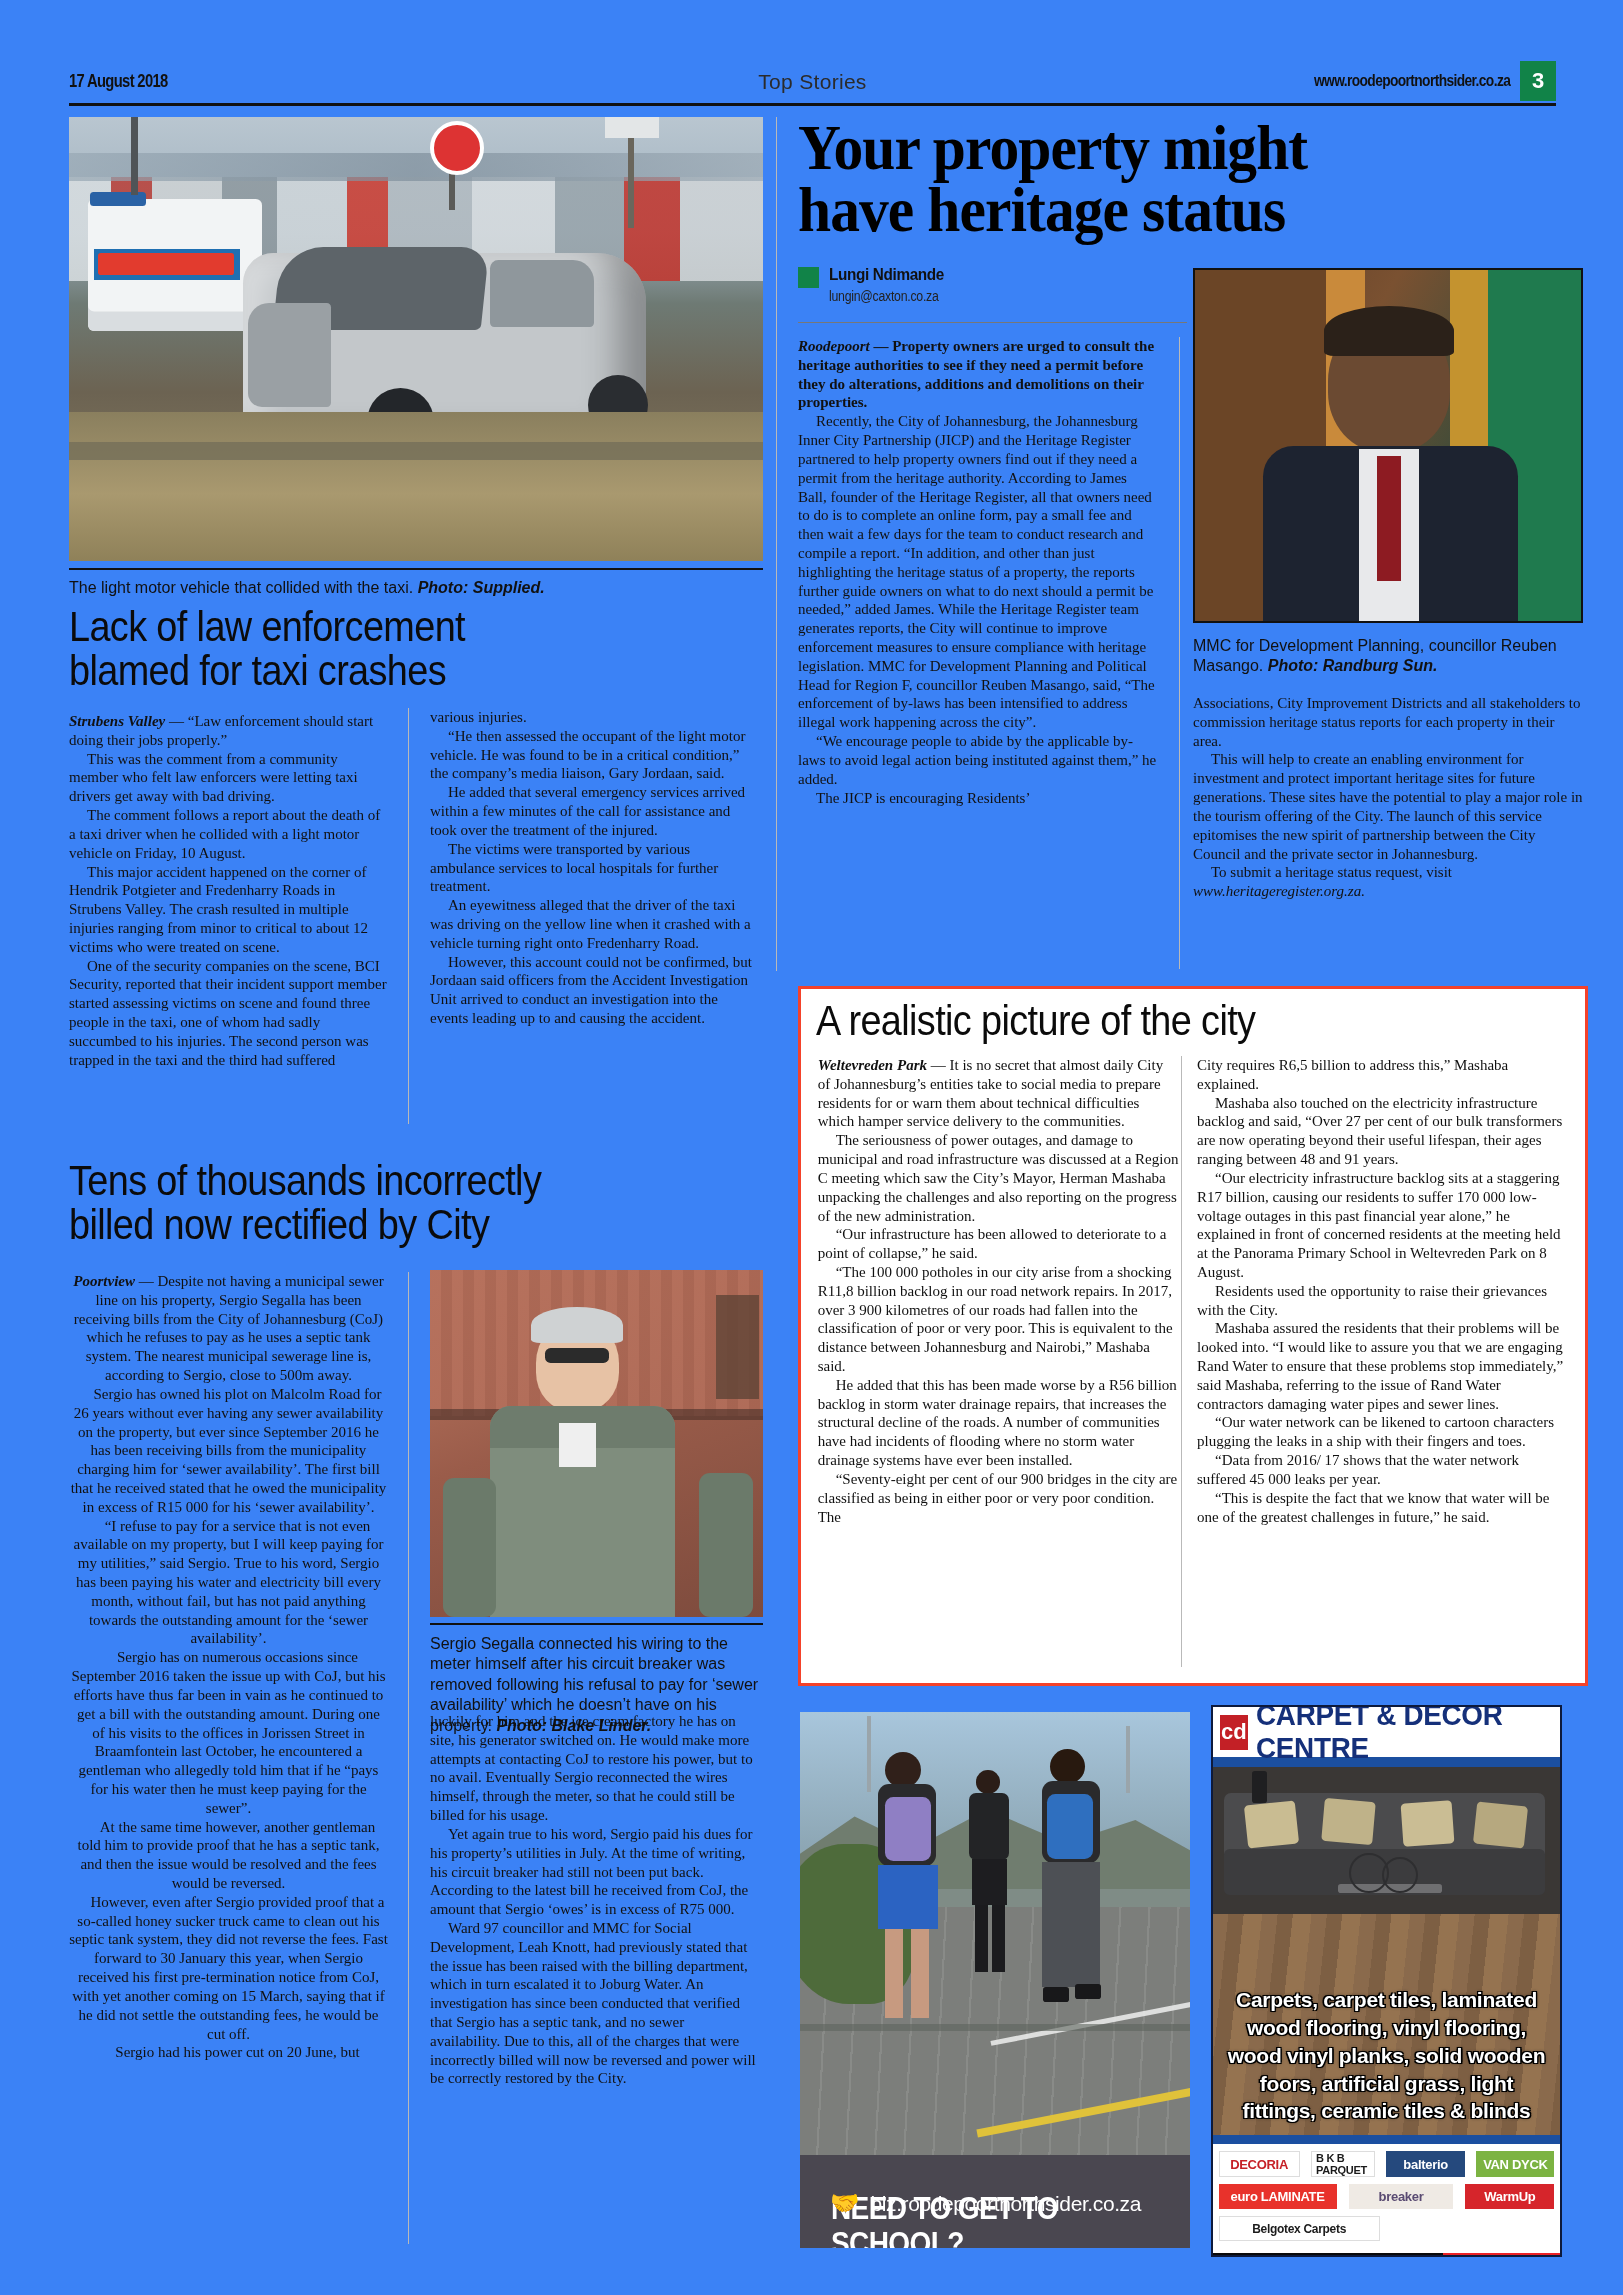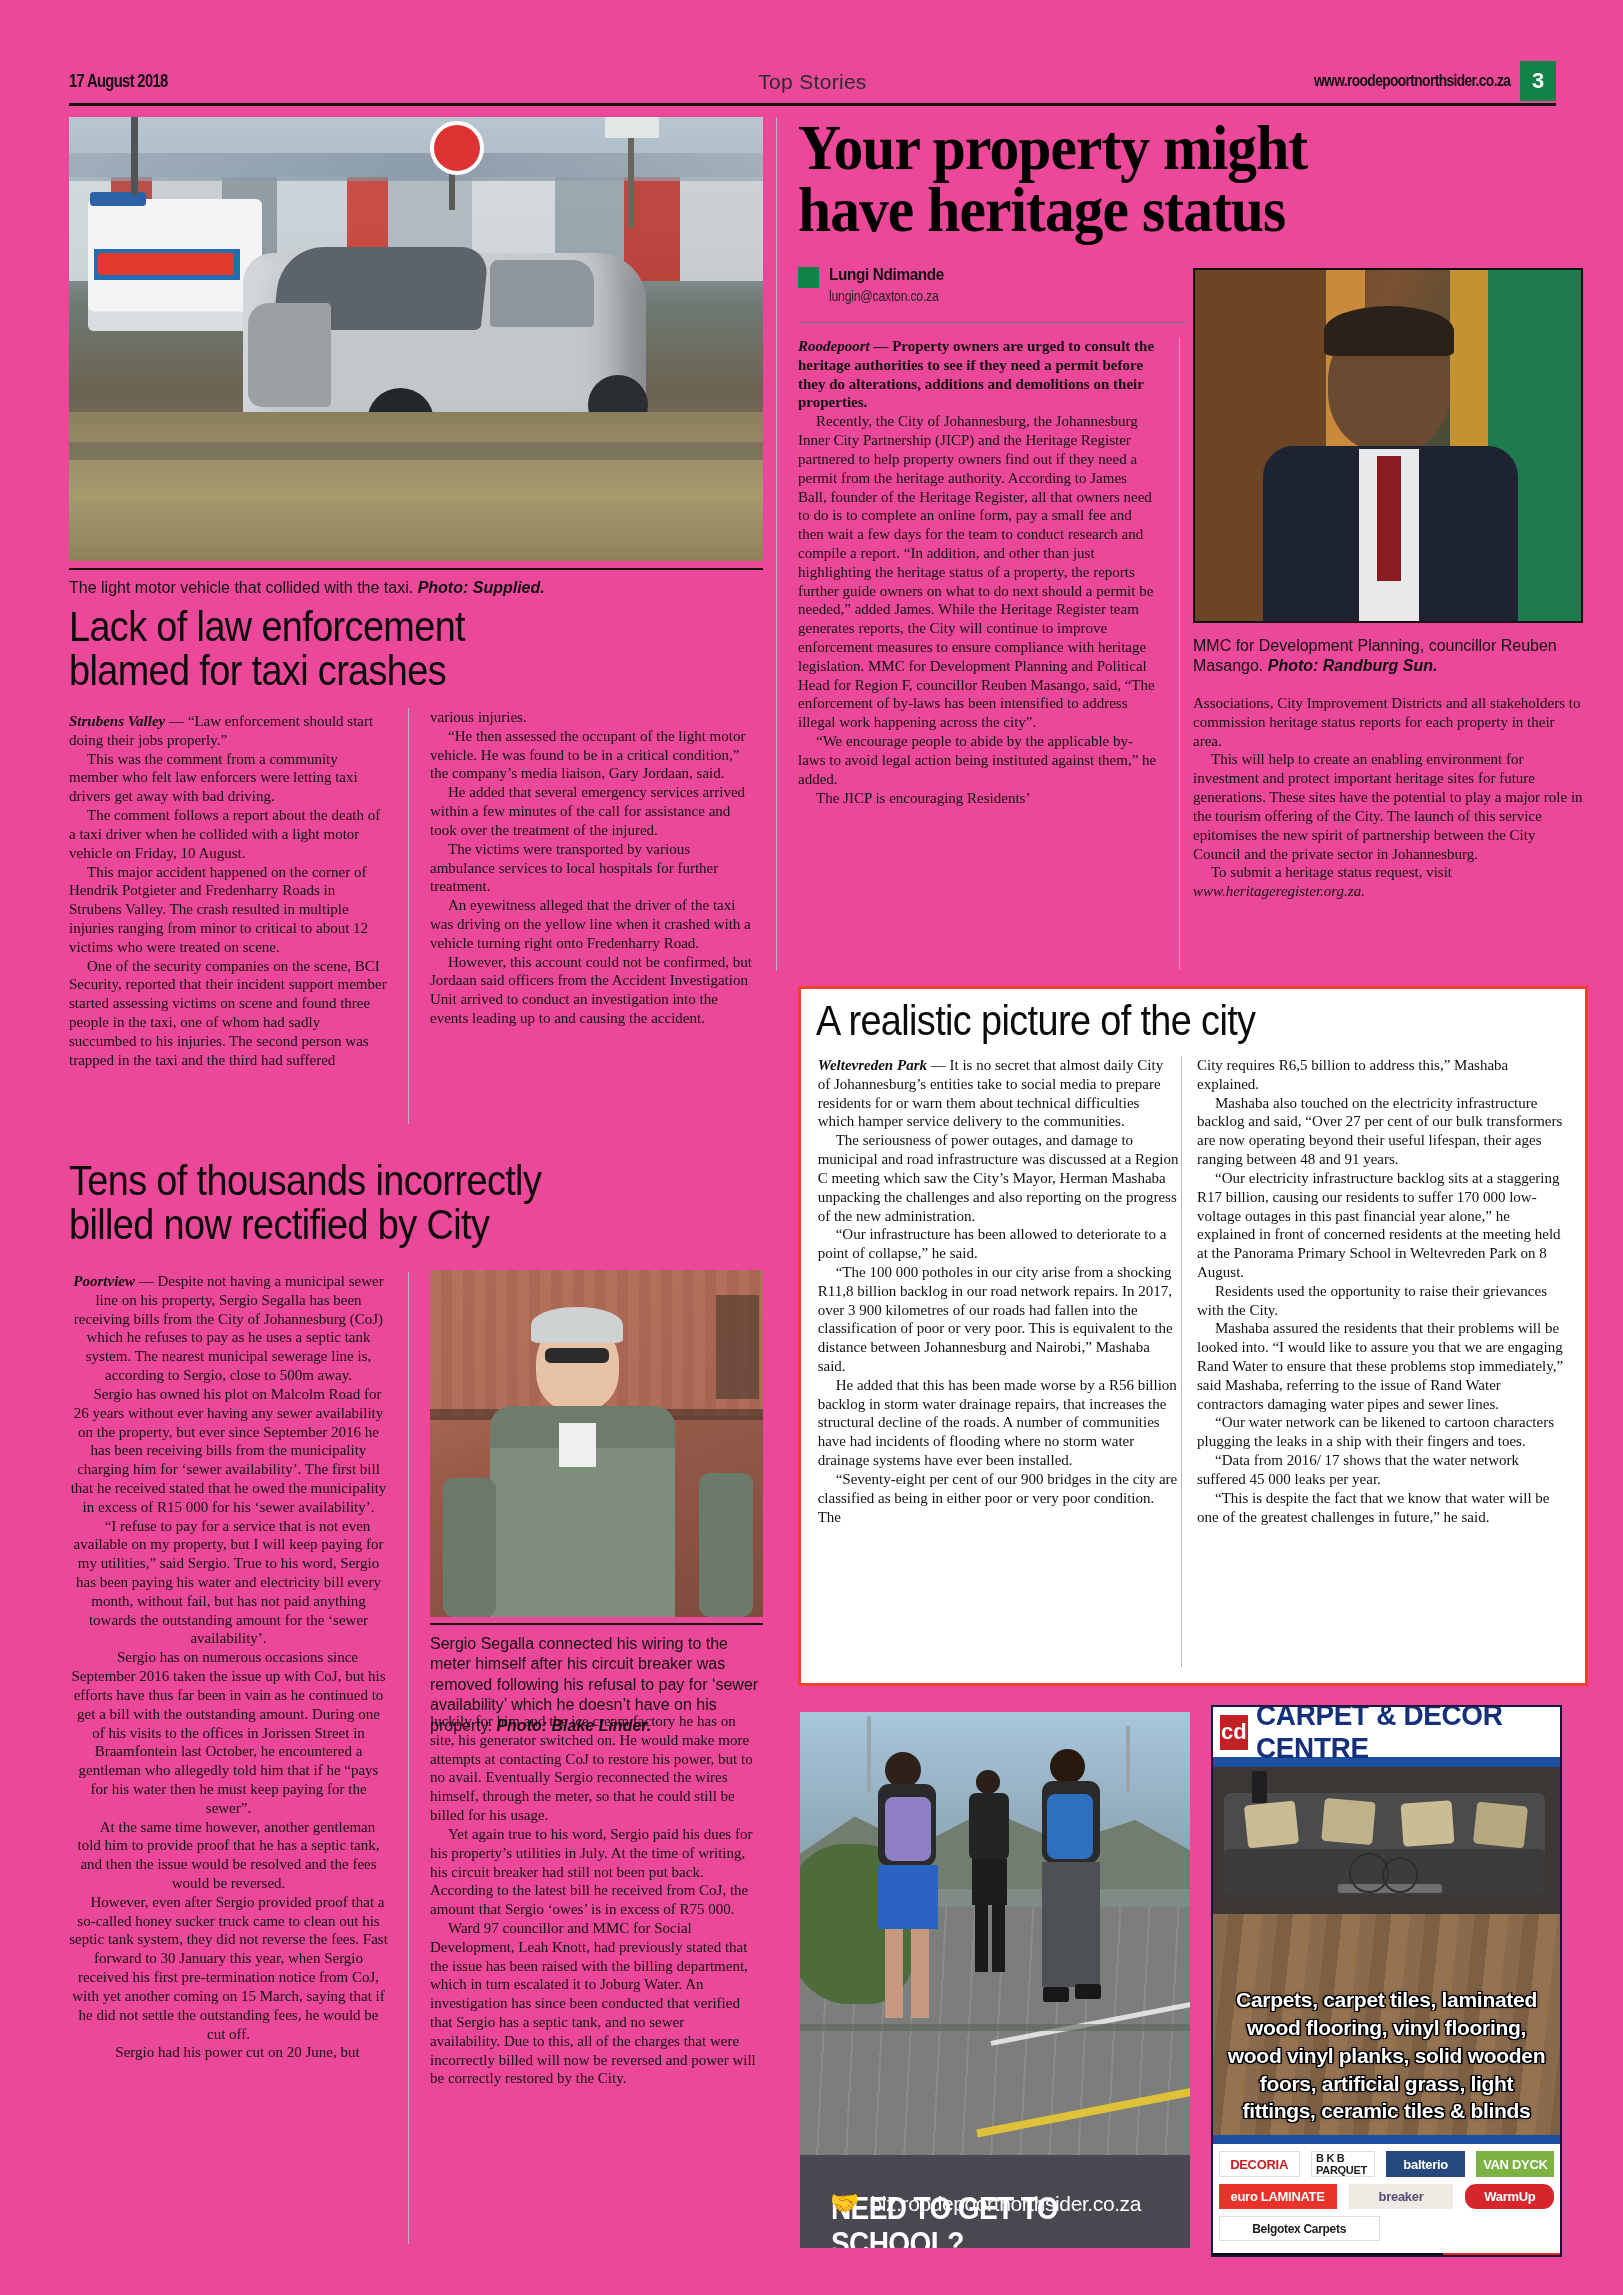--- a/index.html
+++ b/index.html
@@ -1,18 +1,18 @@
 <!DOCTYPE html>
 <html style="font-size:11px"><head>
 <meta charset="utf-8">
 <style>
   html,body{margin:0;padding:0;background:#8a8a8a;}
   body{font-family:"Liberation Serif",serif;}
   .page{
-    width:1624px;height:2295px;background:#ec4899;position:relative;margin:0 auto;
+    width:1624px;height:2295px;background:#3b82f6;position:relative;margin:0 auto;
     box-sizing:border-box;overflow:hidden;
   }
 
   
   .masthead{position:absolute;left:69px;top:64px;width:1487px;height:36px;}
   .mh-date{position:absolute;left:0;top:7px;font-family:"Liberation Sans",sans-serif;
     font-weight:bold;font-size:18px;letter-spacing:-0.8px;transform:scaleX(.82);transform-origin:left center;color:#111;}
   .mh-section{position:absolute;left:50%;transform:translateX(-50%);top:5.6px;
     font-family:"Liberation Sans",sans-serif;font-size:21px;color:#2b2b2b;letter-spacing:0.3px;}
   .mh-url{position:absolute;right:46px;top:8.3px;font-family:"Liberation Sans",sans-serif;
@@ -348,21 +348,21 @@
     <div class="ac-brands">
       <div class="brow">
         <div class="chip" style="width:81px;height:26px;color:#c62127;background:#fff;border:0.7px solid #ddd;">DECORIA</div>
         <div class="chip" style="width:64px;height:26px;color:#1b1b1b;background:#fff;border:0.7px solid #ddd;font-size:11px;">B K B PARQUET</div>
         <div class="chip" style="width:79px;height:26px;color:#fff;background:#25497d;">balterio</div>
         <div class="chip" style="width:78px;height:26px;color:#fff;background:#7cb342;">VAN DYCK</div>
       </div>
       <div class="brow">
         <div class="chip" style="width:118px;height:25px;color:#fff;background:#e8322b;">euro LAMINATE</div>
         <div class="chip" style="width:104px;height:25px;color:#5a4b72;background:#efeae4;">breaker</div>
-        <div class="chip" style="width:89px;height:25px;color:#fff;background:#d6252b;border-radius:11px;">WarmUp</div>
+        <div class="chip" style="width:89px;height:25px;color:#fff;background:#d6252b;">WarmUp</div>
       </div>
       <div class="brow">
         <div class="chip" style="width:161px;height:25px;color:#1b1b1b;background:#fff;border:0.7px solid #ddd;font-size:12px;">Belgotex Carpets</div>
         <div style="flex:1"></div>
       </div>
     </div>
 
     <div class="ac-foot">
       <div class="ac-foot-l">
         

